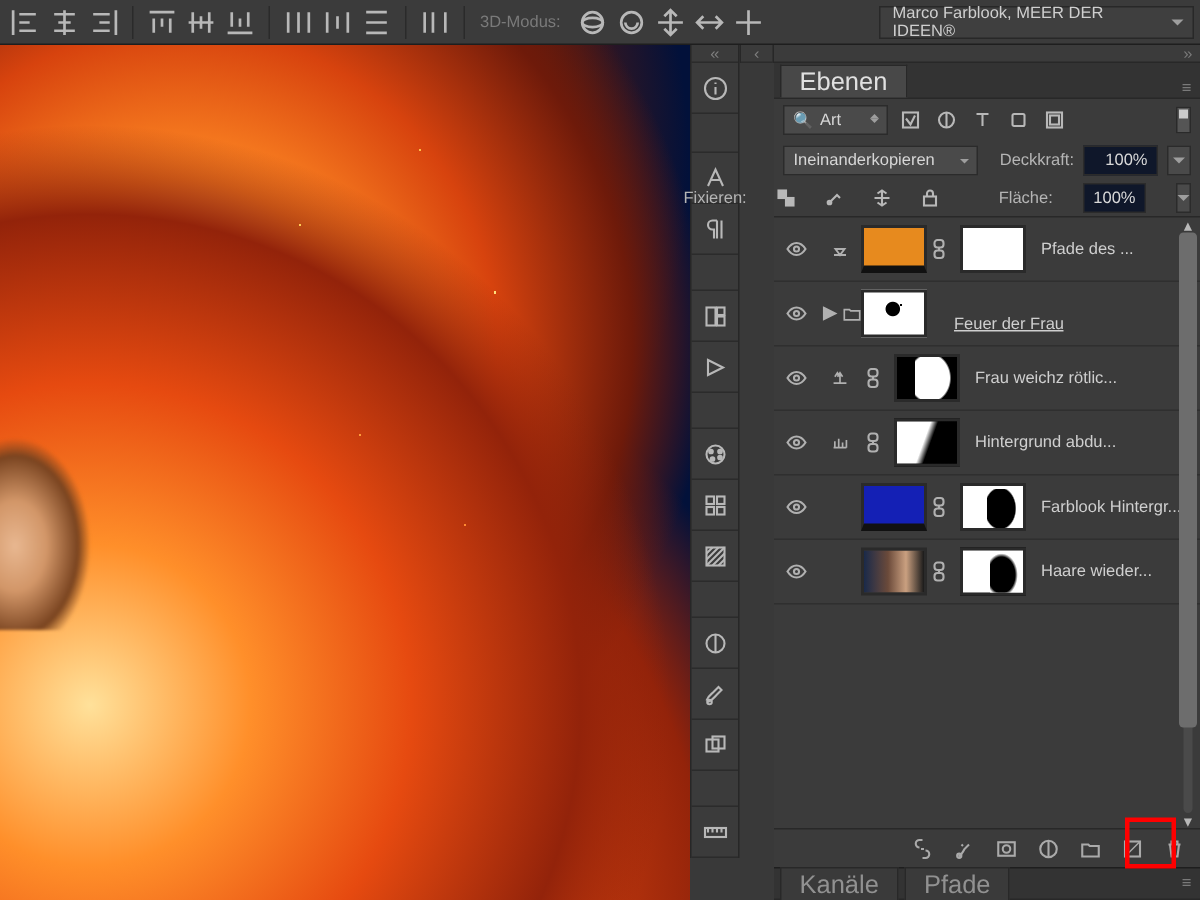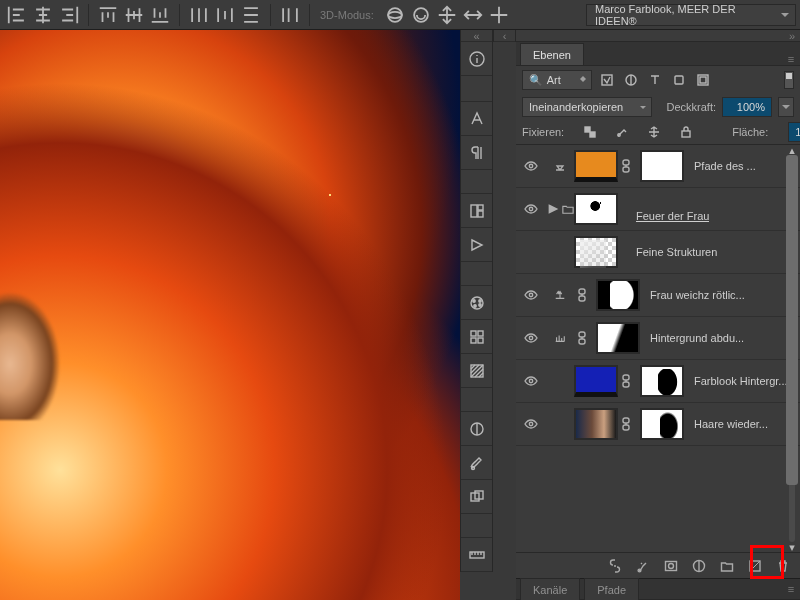--- a/index.html
+++ b/index.html
@@ -122,21 +122,21 @@
     background:#333;
     border-bottom:1px solid #282828;
     padding-left:4px;
   }
   .tab{
     height:22px; padding:0 12px;
     display:flex; align-items:center;
     background:#484848;
     border:1px solid #282828; border-bottom:none;
     margin-right:4px; color:#e0e0e0;
-    font-size:11px;
+    font-size:17px;
   }
   .tab.inactive{ background:#3a3a3a; color:#919191; }
   .tab-menu{
     margin-left:auto; width:18px; display:flex; align-items:center; justify-content:center;
     color:#7a7a7a;
   }
 
   
   .l-controls{
     display:flex; align-items:center;
@@ -162,36 +162,36 @@
     border:3px solid transparent; border-bottom-color:#9e9e9e;
     transform:translateY(-7px);
   }
   .mini-icon{
     width:18px; height:18px;
     display:inline-flex; align-items:center; justify-content:center;
   }
   .mini-icon svg{ width:14px; height:14px; stroke:#b8b8b8; fill:none; stroke-width:1.4; }
   .field-label{ color:#b5b5b5; }
   .pct-box{
-    background:#0c4a6e; border:1px solid #2b2b2b;
+    background:#0f172a; border:1px solid #2b2b2b;
     height:20px; padding:0 6px;
     display:flex; align-items:center; color:#d8d8d8;
     width:50px; justify-content:flex-end;
   }
   .arrow-btn{
     width:16px; height:20px;
     background:#4a4a4a; border:1px solid #2b2b2b;
     display:flex; align-items:center; justify-content:center;
   }
   .arrow-btn::after{
     content:""; border:4px solid transparent; border-top-color:#9e9e9e; transform:translateY(2px);
   }
   .lock-row{
     display:flex; align-items:center; height:24px;
-    padding:0 6px; gap:20px;
+    padding:0 6px; gap:20px;justify-content:flex-end;
   }
   .lock-ico{
     width:16px; height:16px;
     display:inline-flex; align-items:center; justify-content:center;
   }
   .lock-ico svg{ width:12px; height:12px; stroke:#b8b8b8; fill:none; stroke-width:1.4; }
 
   
   #layer-list{
     flex:1 1 auto; overflow:hidden;
@@ -609,28 +609,20 @@
             <path d="M1 3h4l1 1h7v7H1z"></path>
           </svg>
         </div>
         <div class="thumb" style="background:#fff">
            <div style="position:absolute;left:12px;top:4px;width:18px;height:14px;background:radial-gradient(circle at 40% 50%, #000 0%, #000 35%, transparent 40%), radial-gradient(2px 2px at 70% 30%, #000 40%, transparent 42%)"></div>
         </div>
         <span class="layer-name ul" style="margin-left:18px">Feuer der Frau </span>
      </div>
 
 
-     <div class="layer">
-        <div class="eye"></div>
-        <div class="extras"></div>
-        <div class="thumb checker">
-           <div style="position:absolute;left:4px;top:2px;width:26px;height:28px;background:linear-gradient(150deg, rgba(240,240,240,0.9) 0%, rgba(180,180,180,0.2) 80%)"></div>
-        </div>
-        <span class="layer-name" style="margin-left:18px;max-width:140px">Feine Strukturen</span>
-     </div>
 
      <div class="layer">
         <div class="eye">
           <svg viewBox="0 0 14 14">
             <path d="M1 7s2.5-4 6-4 6 4 6 4-2.5 4-6 4-6-4-6-4z"></path>
             <circle cx="7" cy="7" r="1.7"></circle>
           </svg>
         </div>
         <div class="extras">
           <svg viewBox="0 0 14 12">

